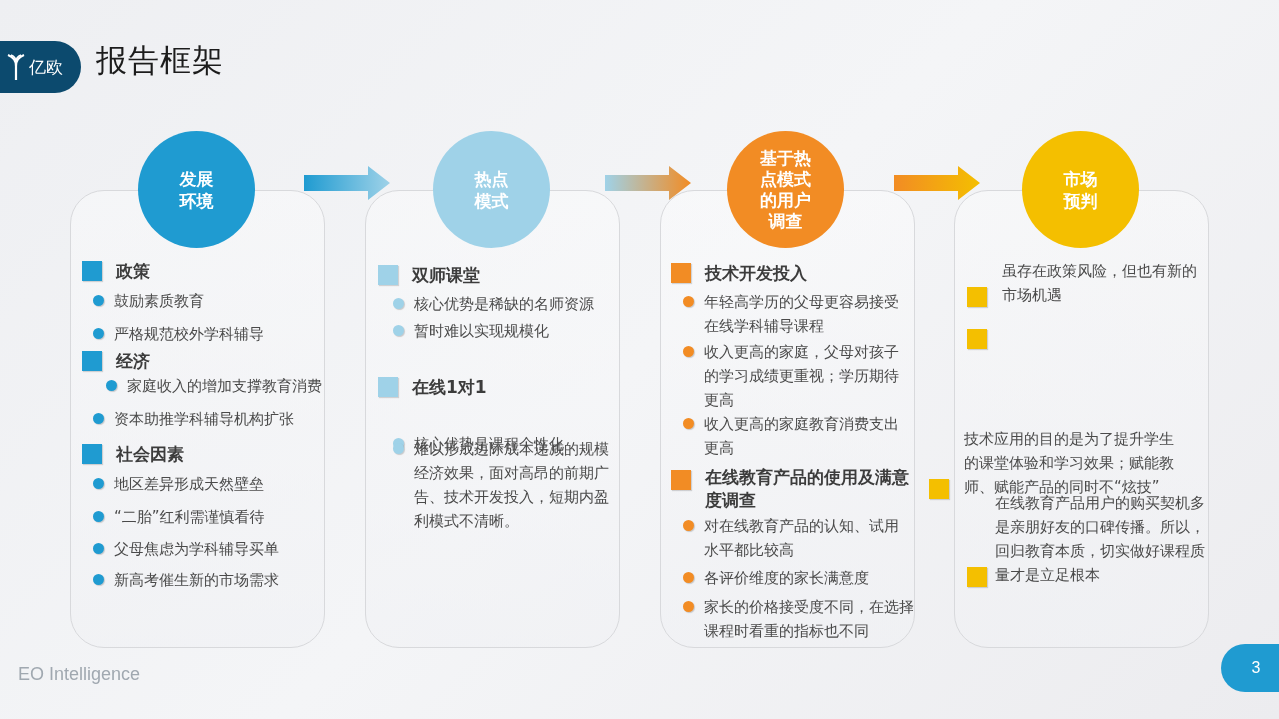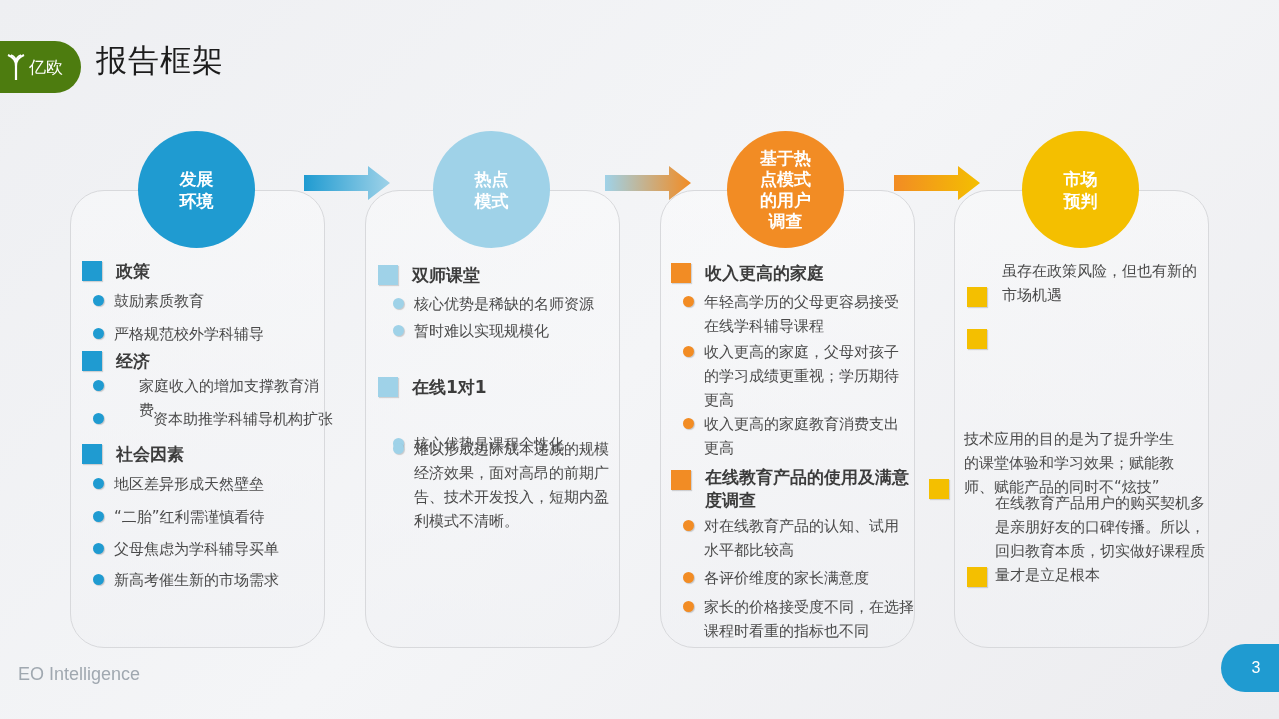--- a/index.html
+++ b/index.html
@@ -5,21 +5,21 @@
   * { box-sizing: border-box; margin: 0; padding: 0; }
   html, body { width: 1279px; height: 719px; overflow: hidden; }
   body {
     background: linear-gradient(135deg, #eeeff2 0%, #f4f5f7 50%, #ececef 100%);
     font-family: "DejaVu Sans", "Liberation Sans", sans-serif;
     position: relative;
     color: #4a4a4a;
   }
   .logo-pill {
     position: absolute; left: 0; top: 41px; width: 81px; height: 52px;
-    background: #4d7c0f; border-radius: 0 26px 26px 0;
+    background: #0c4a6e; border-radius: 0 26px 26px 0;
     display: flex; align-items: center; padding-left: 6px;
   }
   .logo-mark { width: 20px; height: 30px; }
   .logo-text { color: #fff; font-size: 17px; margin-left: 3px; letter-spacing: 0; }
   .page-title {
     position: absolute; left: 96px; top: 40px; font-size: 31px; color: #1c1c1c;
     font-weight: normal; letter-spacing: 1px;
   }
   .card {
     position: absolute; top: 190px; width: 255px; height: 458px;
@@ -127,25 +127,25 @@
   <span>鼓励素质教育</span>
 </div>
 <div class="bullet" style="left:93px; top:322px; width:235px;">
   <span class="dot" style="background:#1f9bd1;"></span>
   <span>严格规范校外学科辅导</span>
 </div>
 <div class="section-head" style="left:82px; top:350px;">
   <span class="sq" style="background:#1f9bd1;"></span>
   <span>经济</span>
 </div>
-<div class="bullet" style="left:93px; top:374px; width:240px;gap:25px;">
+<div class="bullet" style="left:106px; top:374px; width:240px;">
   <span class="dot" style="background:#1f9bd1;"></span>
   <span>家庭收入的增加支撑教育消费</span>
 </div>
-<div class="bullet" style="left:93px; top:407px; width:240px;justify-content:space-between;">
+<div class="bullet" style="left:93px; top:407px; width:240px;">
   <span class="dot" style="background:#1f9bd1;"></span>
   <span>资本助推学科辅导机构扩张</span>
 </div>
 <div class="section-head" style="left:82px; top:443px;">
   <span class="sq" style="background:#1f9bd1;"></span>
   <span>社会因素</span>
 </div>
 <div class="bullet" style="left:93px; top:472px; width:240px;">
   <span class="dot" style="background:#1f9bd1;"></span>
   <span>地区差异形成天然壁垒</span>
@@ -183,21 +183,21 @@
   <span class="dot" style="background:#9fd2e8;"></span>
   <span>核心优势是课程个性化</span>
 </div>
 <div class="bullet" style="left:393px; top:437px; width:230px;">
   <span class="dot" style="background:#9fd2e8;"></span>
   <span>难以形成边际成本递减的规模经济效果，面对高昂的前期广告、技术开发投入，短期内盈利模式不清晰。</span>
 </div>
 
 <div class="section-head" style="left:671px; top:262px;">
   <span class="sq" style="background:#f28c24;"></span>
-  <span>收入更高的家庭</span>
+  <span>技术开发投入</span>
 </div>
 <div class="bullet" style="left:683px; top:290px; width:228px;">
   <span class="dot" style="background:#f28c24;"></span>
   <span>年轻高学历的父母更容易接受在线学科辅导课程</span>
 </div>
 <div class="bullet" style="left:683px; top:340px; width:228px;">
   <span class="dot" style="background:#f28c24;"></span>
   <span>收入更高的家庭，父母对孩子的学习成绩更重视；学历期待更高</span>
 </div>
 <div class="bullet" style="left:683px; top:412px; width:228px;">

